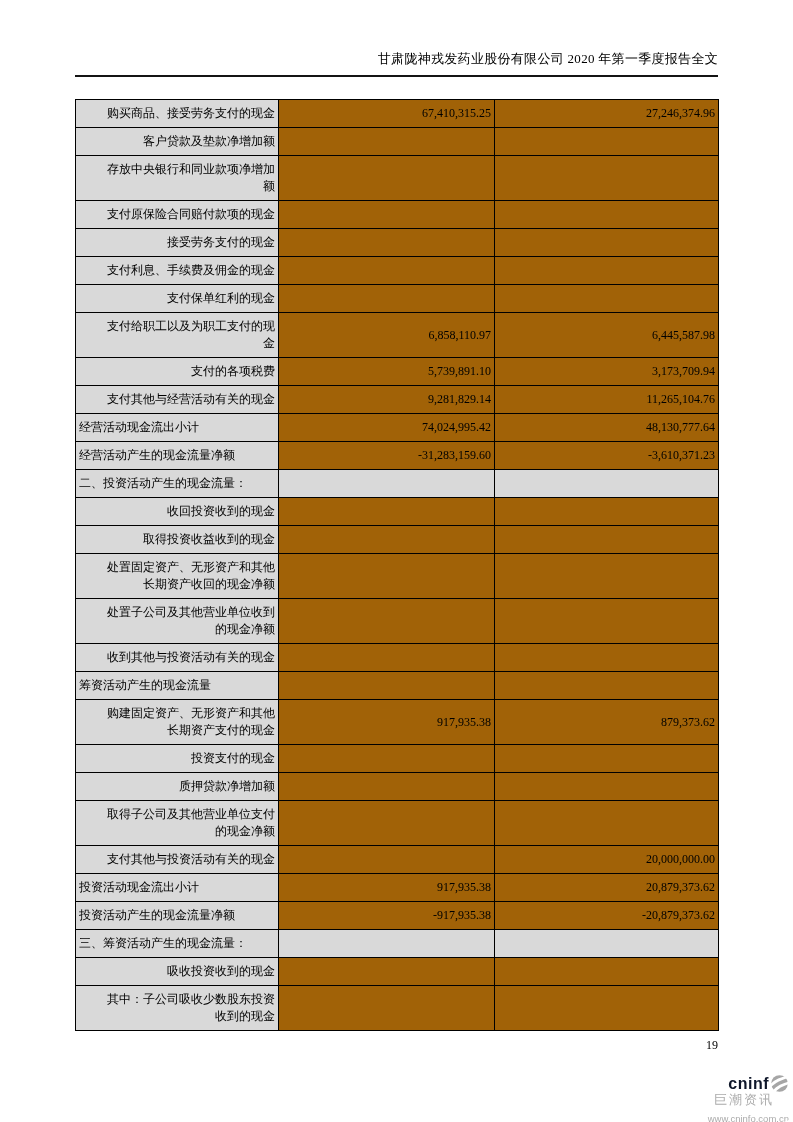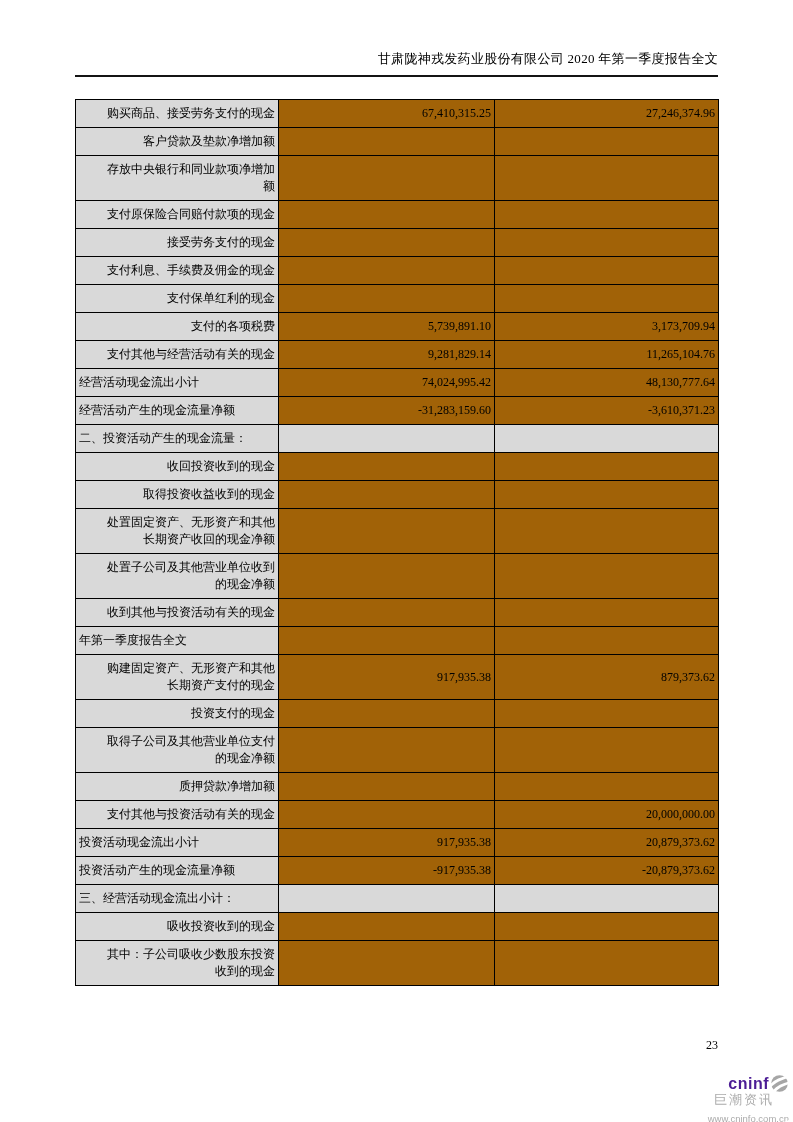--- a/index.html
+++ b/index.html
@@ -68,21 +68,21 @@
     display:flex;
     align-items:center;
     justify-content:flex-end;
     gap:1px;
     line-height:18px;
   }
   .logo-brand {
     font-weight:bold;
     font-size:16px;
     letter-spacing:0.5px;
-    color:#4c1d95;
+    color:#0f172a;
   }
   .logo-icon { display:inline-flex; }
   .logo-icon svg { width:19px; height:19px; }
   .logo-sub {
     font-size:13px;
     letter-spacing:2px;
     color:#ababab;
     margin-top:-2px;
     padding-right:15px;
     white-space:nowrap;
@@ -139,20 +139,25 @@
           <td class="c-label indent">支付利息、手续费及佣金的现金</td>
           <td class="c-val"></td>
           <td class="c-val"></td>
         </tr>
         <tr>
           <td class="c-label indent">支付保单红利的现金</td>
           <td class="c-val"></td>
           <td class="c-val"></td>
         </tr>
         <tr>
+          <td class="c-label indent">支付给职工以及为职工支付的现金</td>
+          <td class="c-val">6,858,110.97</td>
+          <td class="c-val">6,445,587.98</td>
+        </tr>
+        <tr>
           <td class="c-label indent">支付的各项税费</td>
           <td class="c-val">5,739,891.10</td>
           <td class="c-val">3,173,709.94</td>
         </tr>
         <tr>
           <td class="c-label indent">支付其他与经营活动有关的现金</td>
           <td class="c-val">9,281,829.14</td>
           <td class="c-val">11,265,104.76</td>
         </tr>
         <tr>
@@ -189,78 +194,78 @@
           <td class="c-label indent">处置子公司及其他营业单位收到的现金净额</td>
           <td class="c-val"></td>
           <td class="c-val"></td>
         </tr>
         <tr>
           <td class="c-label indent">收到其他与投资活动有关的现金</td>
           <td class="c-val"></td>
           <td class="c-val"></td>
         </tr>
         <tr>
-          <td class="c-label">年第一季度报告全文</td>
+          <td class="c-label">筹资活动产生的现金流量</td>
           <td class="c-val"></td>
           <td class="c-val"></td>
         </tr>
         <tr>
           <td class="c-label indent">购建固定资产、无形资产和其他长期资产支付的现金</td>
           <td class="c-val">917,935.38</td>
           <td class="c-val">879,373.62</td>
         </tr>
         <tr>
           <td class="c-label indent">投资支付的现金</td>
           <td class="c-val"></td>
           <td class="c-val"></td>
         </tr>
         <tr>
+          <td class="c-label indent">质押贷款净增加额</td>
+          <td class="c-val"></td>
+          <td class="c-val"></td>
+        </tr>
+        <tr>
           <td class="c-label indent">取得子公司及其他营业单位支付的现金净额</td>
-          <td class="c-val"></td>
-          <td class="c-val"></td>
-        </tr>
-        <tr>
-          <td class="c-label indent">质押贷款净增加额</td>
           <td class="c-val"></td>
           <td class="c-val"></td>
         </tr>
         <tr>
           <td class="c-label indent">支付其他与投资活动有关的现金</td>
           <td class="c-val"></td>
           <td class="c-val">20,000,000.00</td>
         </tr>
         <tr>
           <td class="c-label">投资活动现金流出小计</td>
           <td class="c-val">917,935.38</td>
           <td class="c-val">20,879,373.62</td>
         </tr>
         <tr>
           <td class="c-label">投资活动产生的现金流量净额</td>
           <td class="c-val">-917,935.38</td>
           <td class="c-val">-20,879,373.62</td>
         </tr>
         <tr class="section">
-          <td class="c-label">三、经营活动现金流出小计：</td>
+          <td class="c-label">三、筹资活动产生的现金流量：</td>
           <td class="c-val"></td>
           <td class="c-val"></td>
         </tr>
         <tr>
           <td class="c-label indent">吸收投资收到的现金</td>
           <td class="c-val"></td>
           <td class="c-val"></td>
         </tr>
         <tr>
           <td class="c-label indent">其中：子公司吸收少数股东投资收到的现金</td>
           <td class="c-val"></td>
           <td class="c-val"></td>
         </tr>
       </tbody>
   </table>
 
-  <div class="pagenum">23</div>
+  <div class="pagenum">19</div>
 
   <div class="logo">
     <div class="logo-row">
       <span class="logo-brand">cninf</span>
       <span class="logo-icon">
         <svg viewBox="0 0 24 24" aria-hidden="true">
           <circle cx="12" cy="12" r="10.5" fill="#a6a6a6"></circle>
           <path d="M0 13 C6 7 14 3.5 24.5 1.5 L24.5 4.5 C15 7 7 10.5 1 17 Z" fill="#ffffff"></path>
           <path d="M3 21 C9 15 16 11.5 24.5 9.5 L24.5 12.5 C16.5 15 10 18.5 6 23.5 Z" fill="#ffffff"></path>
         </svg>

